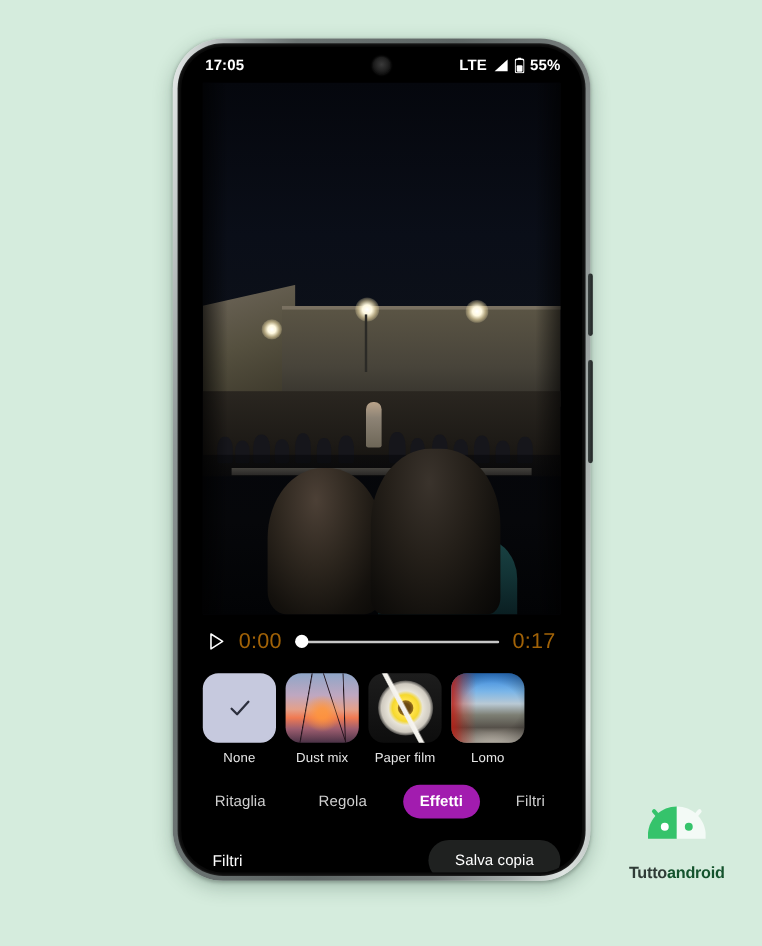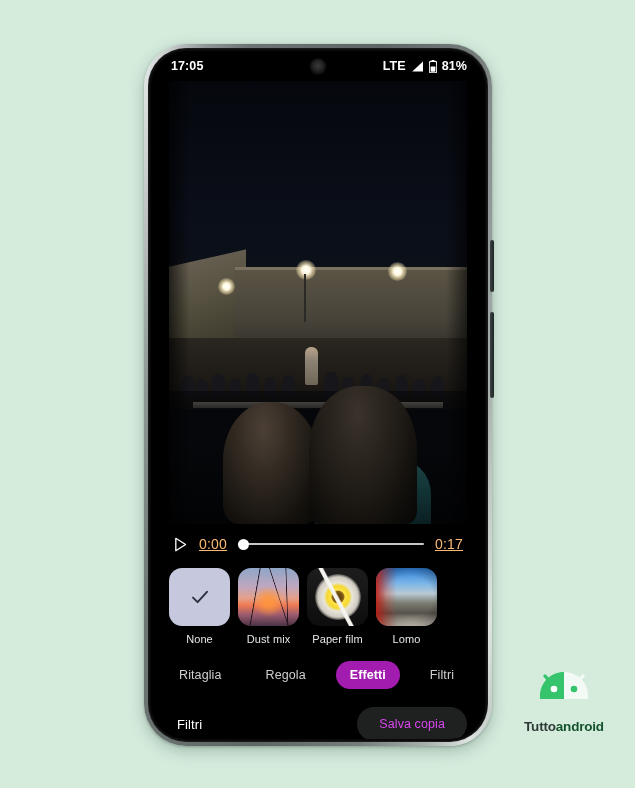--- a/index.html
+++ b/index.html
@@ -6,21 +6,21 @@
   html, body {
     width: 635px; height: 788px;
     background: #d5ecdd;
     font-family: "Liberation Sans", sans-serif;
     overflow: hidden;
   }
   .page { position: relative; width: 635px; height: 788px; background: #d5ecdd; }
 
   
   .phone {
-    position: absolute; left: 144px; top: 44px;
+    position: absolute; left: 144px; top: 32px;
     width: 348px; height: 702px;
     border-radius: 42px;
     background: linear-gradient(100deg,#e9ecec 0%,#c3c9c8 6%,#8f9797 13%,#6d7574 22%,#5e6665 50%,#767d7c 72%,#a8b0ae 86%,#dfe4e2 95%,#bcc3c1 100%);
     box-shadow: 0 5px 16px rgba(30,60,45,.28), 0 1px 3px rgba(0,0,0,.22);
     padding: 4px;
   }
   .phone-inner {
     position: relative; width: 100%; height: 100%;
     border-radius: 38px; background: #0a0a0a;
     padding: 3px;
@@ -138,21 +138,21 @@
     position: absolute; inset: 0;
     background: linear-gradient(90deg, rgba(0,0,0,.65) 0%, rgba(0,0,0,0) 7%, rgba(0,0,0,0) 93%, rgba(0,0,0,.6) 100%);
   }
 
   
   .transport {
     display: flex; align-items: center; gap: 11px;
     padding: 12px 22px 10px 22px; color: #fff;
   }
   .play-btn { width: 15px; height: 15px; flex: 0 0 auto; cursor: pointer; }
-  .time { font-size: 14px; color: #fdba74; letter-spacing: .2px; text-decoration: underline; }
+  .time { font-size: 18px; color: #a16207; letter-spacing: .2px; }
   .scrub { position: relative; flex: 1 1 auto; height: 14px; display: flex; align-items: center; }
   .scrub-track {
     position: absolute; left: 0; right: 0; height: 2px;
     background: rgba(255,255,255,.78); border-radius: 2px;
   }
   .scrub-thumb {
     position: absolute; left: 0; width: 11px; height: 11px; border-radius: 50%;
     background: #fff;
   }
 
@@ -233,21 +233,21 @@
   .tab.active { background: #a21caf; color: #fff; font-weight: bold; }
 
   
   .actionbar {
     display: flex; align-items: center; justify-content: space-between;
     padding: 8px 18px 0 26px;
   }
   .undo { font-size: 13px; color: #fff; letter-spacing: .1px; }
   .savecopy {
     padding: 10px 22px; border-radius: 20px;
-    background: #1f2120; color: #d946ef; font-size: 12.5px; letter-spacing: .1px;
+    background: #1f2120; color: #ffffff; font-size: 12.5px; letter-spacing: .1px;
   }
 
   
   .brand { position: absolute; left: 508px; top: 668px; width: 112px; text-align: center; }
   .brand-mark { width: 62px; height: 44px; margin: 0 auto; }
   .brand-text { margin-top: 3px; font-size: 13.5px; font-weight: bold; letter-spacing: -.2px; }
   .brand-text .t1 { color: #2f3b36; }
   .brand-text .t2 { color: #14532d; }
 </style>
 </head>
@@ -267,21 +267,21 @@
           <span class="status-right">
             <span>LTE</span>
             <svg class="ico-signal" width="13" height="11" viewBox="0 0 13 11">
               <path d="M12 0.6 L12 10.4 L1.2 10.4 Z" fill="#fff"></path>
             </svg>
             <svg class="ico-batt" width="8" height="13" viewBox="0 0 8 13">
               <rect x="2.6" y="0" width="2.8" height="1.4" rx="0.5" fill="#fff"></rect>
               <rect x="0.3" y="1.4" width="7.4" height="11.4" rx="1.6" fill="none" stroke="#fff" stroke-width="1.1"></rect>
               <rect x="1.6" y="6.4" width="4.8" height="5.3" rx="0.8" fill="#fff"></rect>
             </svg>
-            <span>81%</span>
+            <span>55%</span>
           </span>
         </div>
         <div class="punch-hole"></div>
 
         <div class="video-wrap">
           <div class="sky"></div>
           <div class="wall-left"></div>
           <div class="wall-right"></div>
           <div class="wall-top-band"></div>
           <div class="lamp l1"></div>

